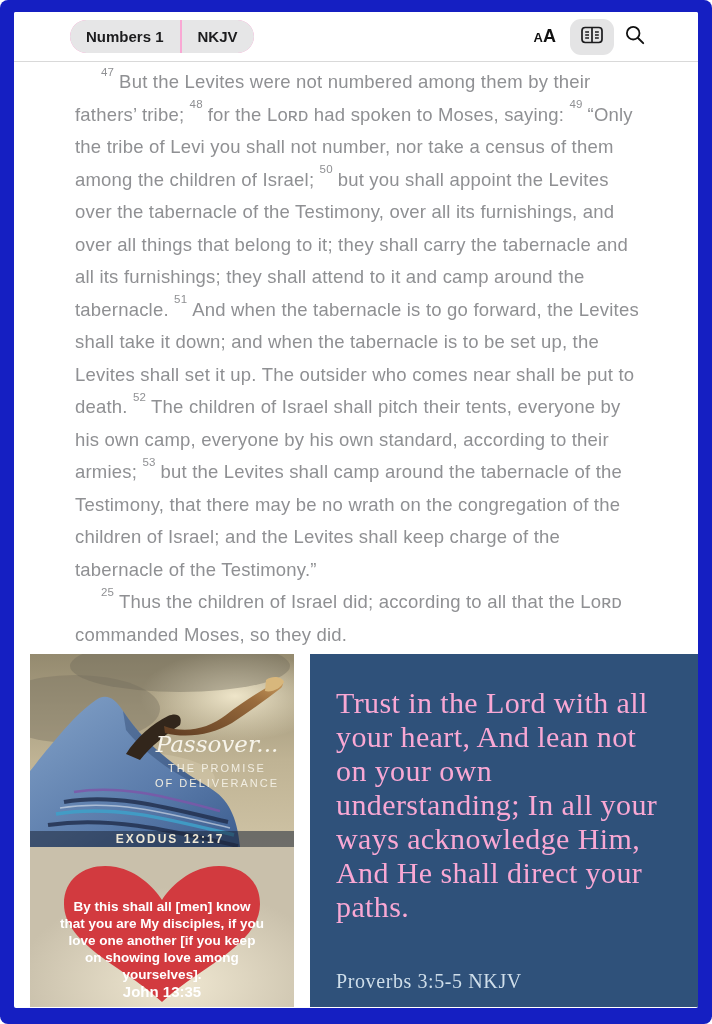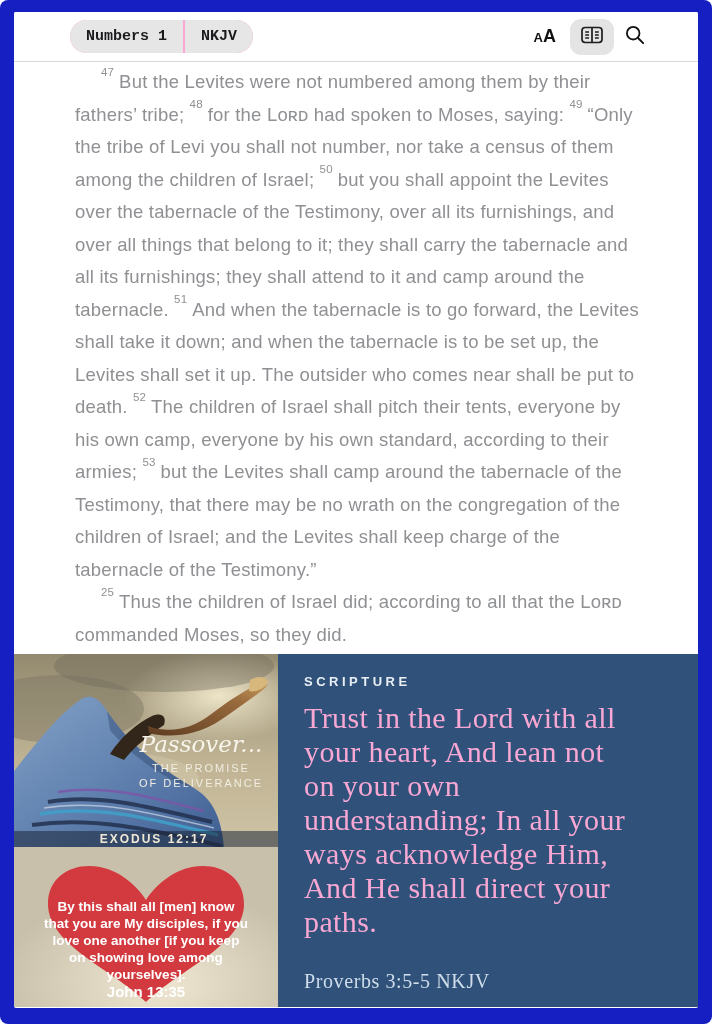--- a/index.html
+++ b/index.html
@@ -21,21 +21,21 @@
 
   
   .toolbar {
     height:50px; flex:none;
     display:flex; align-items:center;
     padding:0 52px 0 56px;
     border-bottom:1px solid #d9d9d9;
     background:#fff;
   }
   .pill-group {
-    display:flex; border-radius:18px; overflow:hidden; background:#f9a8d4;font-family:Liberation Mono, monospace;
+    display:flex; border-radius:18px; overflow:hidden; background:#f9a8d4;
   }
   .pill {
     background:#e6e6e7; color:#1c1c1e;
     font-size:15px; font-weight:700;
     padding:9px 16px; cursor:pointer; line-height:1;
   }
   .pill.left  { border-radius:18px 0 0 18px; margin-right:2px; }
   .pill.right { border-radius:0 18px 18px 0; }
   .toolbar-spacer { flex:1; }
   .aa-btn {
@@ -62,21 +62,21 @@
   .bible-paragraph { text-indent:26px; margin:0; }
   .verse { cursor:pointer; }
   .vnum {
     font-size:11.5px; line-height:0;
     position:relative; top:-5px;
     margin-right:1px; color:#8f9093;
   }
 
   
   .promo-section { flex:none; height:353px; display:flex; }
-  .promo-left { width:264px; flex:none; display:flex; flex-direction:column; }
+  .promo-left { width:296px; flex:none; display:flex; flex-direction:column;align-items:center; }
   .promo-tile { position:relative; overflow:hidden; cursor:pointer; }
   .promo-tile svg { display:block; }
 
   
   .scripture-panel {
     flex:1; background:#2f517a; color:#d6e2ee;
     padding:20px 18px 14px 26px;
     display:flex; flex-direction:column;
     cursor:pointer;
   }
@@ -213,20 +213,19 @@
               <text x="132" y="98" font-size="13.5">love one another [if you keep</text>
               <text x="132" y="115" font-size="13.5">on showing love among</text>
               <text x="132" y="132" font-size="13.5">yourselves].</text>
               <text x="132" y="150" font-size="15">John 13:35</text>
             </g>
           </svg>
         </div>
       </div>
 
       <div class="scripture-panel">
-        <div class="scripture-label">SCRIPTURE</div>
         <div class="scripture-quote">Trust in the Lord with all your heart, And lean not on your own understanding; In all your ways acknowledge Him, And He shall direct your paths.</div>
         <div class="scripture-ref">Proverbs 3:5-5 NKJV</div>
       </div>
     </div>
 
   </div>
 </div>
 
 </body></html>

